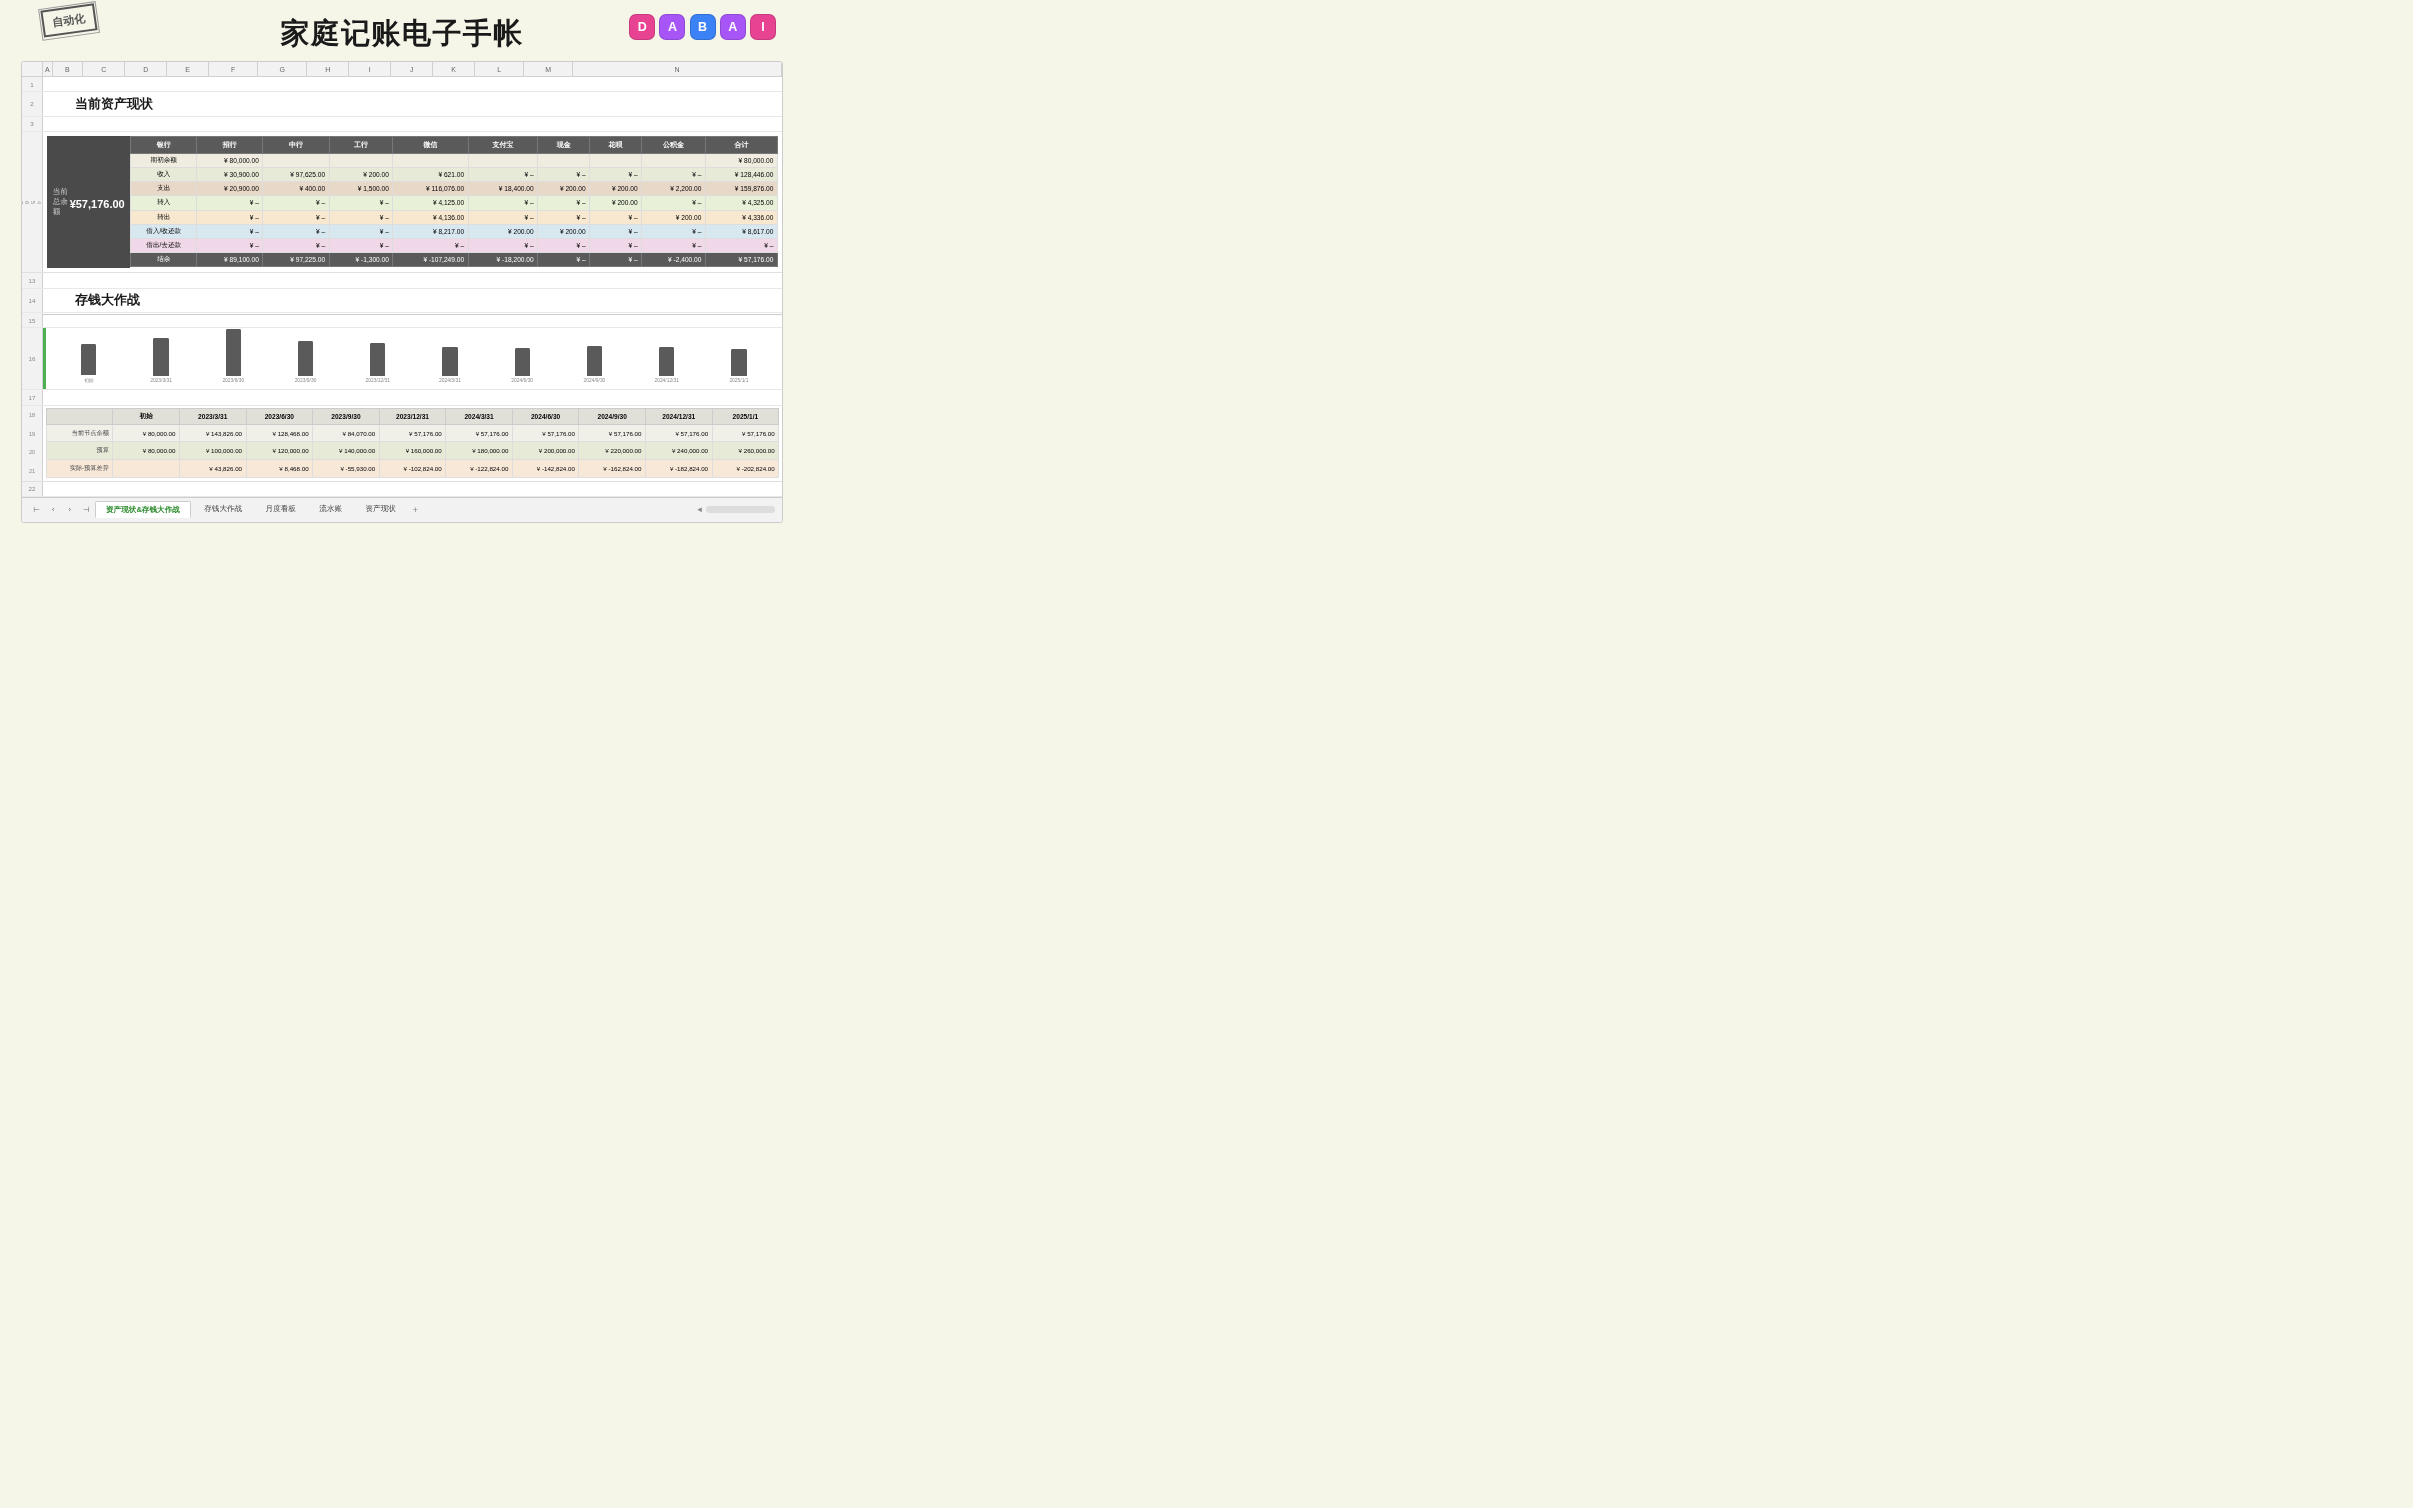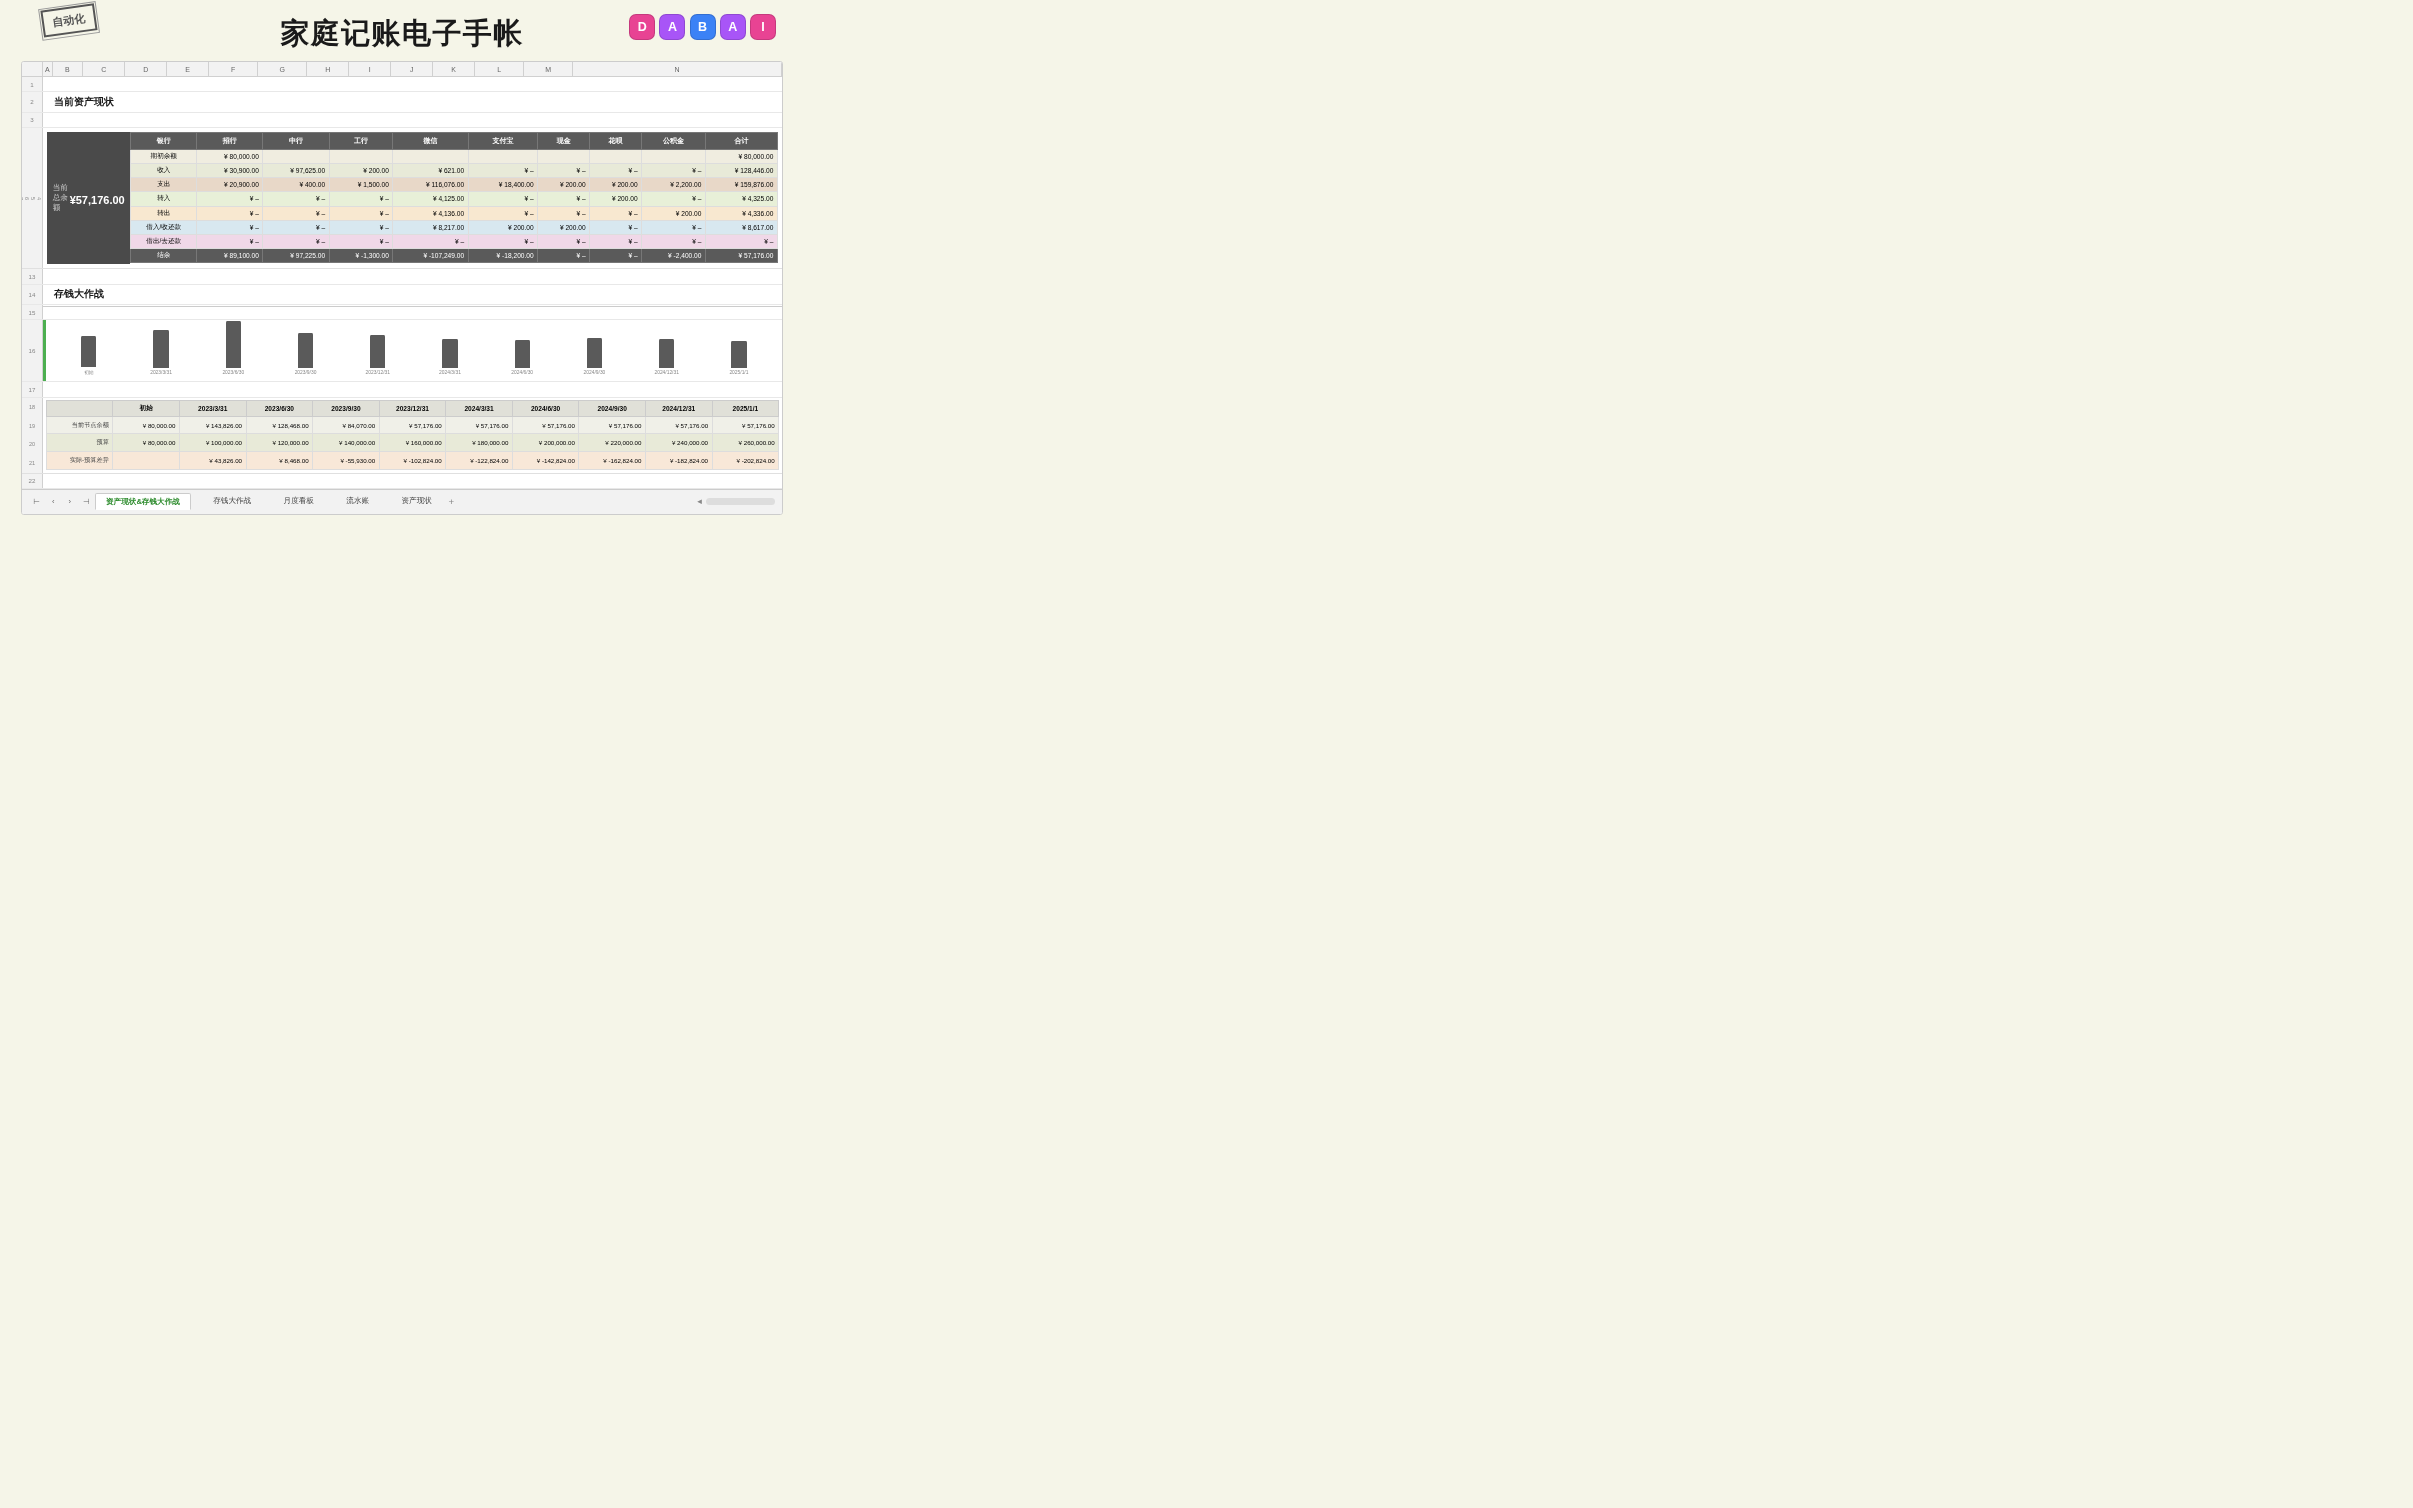--- a/index.html
+++ b/index.html
@@ -119,26 +119,27 @@
       font-size: 6.2px;
       color: #888;
     }
     .ss-content {
       flex: 1;
       display: flex;
     }
 
     
     .section-title-row {
-      font-size: 10px;
+      font-size: 13px;
       font-weight: 700;
       color: #1a1a1a;
       padding: 2.8px 5.5px;
       display: flex;
       align-items: center;
+      margin-left: 21px;
     }
 
     
     .asset-table {
       width: 100%;
       border-collapse: collapse;
       font-size: 7px;
     }
     .asset-table th {
       background: #5a5a5a;
@@ -634,21 +635,21 @@
   <div class="ss-row">
     <div class="row-num">22</div>
     <div class="ss-content"></div>
   </div>
 
   <div class="tab-bar" id="tab-bar">
     <div class="tab-nav-btn">⊢</div>
     <div class="tab-nav-btn">‹</div>
     <div class="tab-nav-btn">›</div>
     <div class="tab-nav-btn">⊣</div>
-    <div id="tabs-container" style="display:flex; gap:13px;">
+    <div id="tabs-container" style="display:flex; gap:4px;">
         <div class="tab-item active">资产现状&amp;存钱大作战</div>
         <div class="tab-item">存钱大作战</div>
         <div class="tab-item">月度看板</div>
         <div class="tab-item">流水账</div>
         <div class="tab-item">资产现状</div>
       </div>
     <div class="tab-add">+</div>
     <div class="tab-right">
       <span style="font-size:7.6px; color:#888;">◄</span>
       <div class="scrollbar-area"></div>

